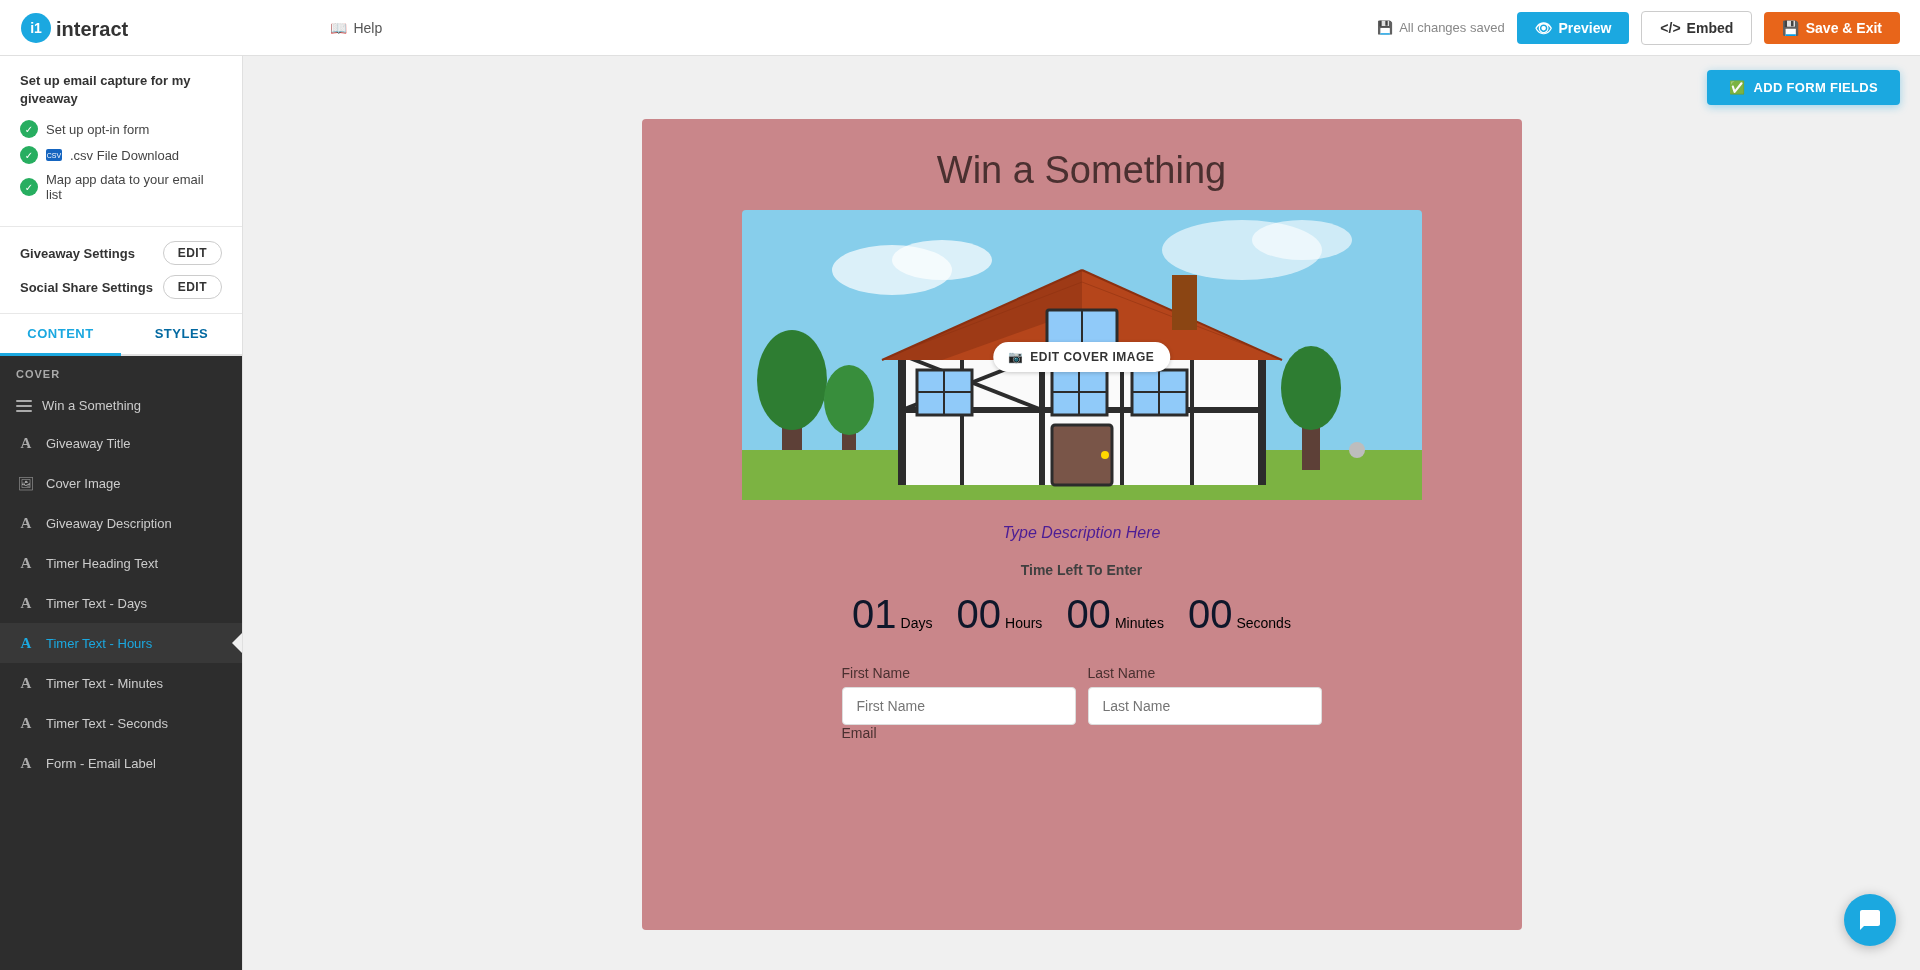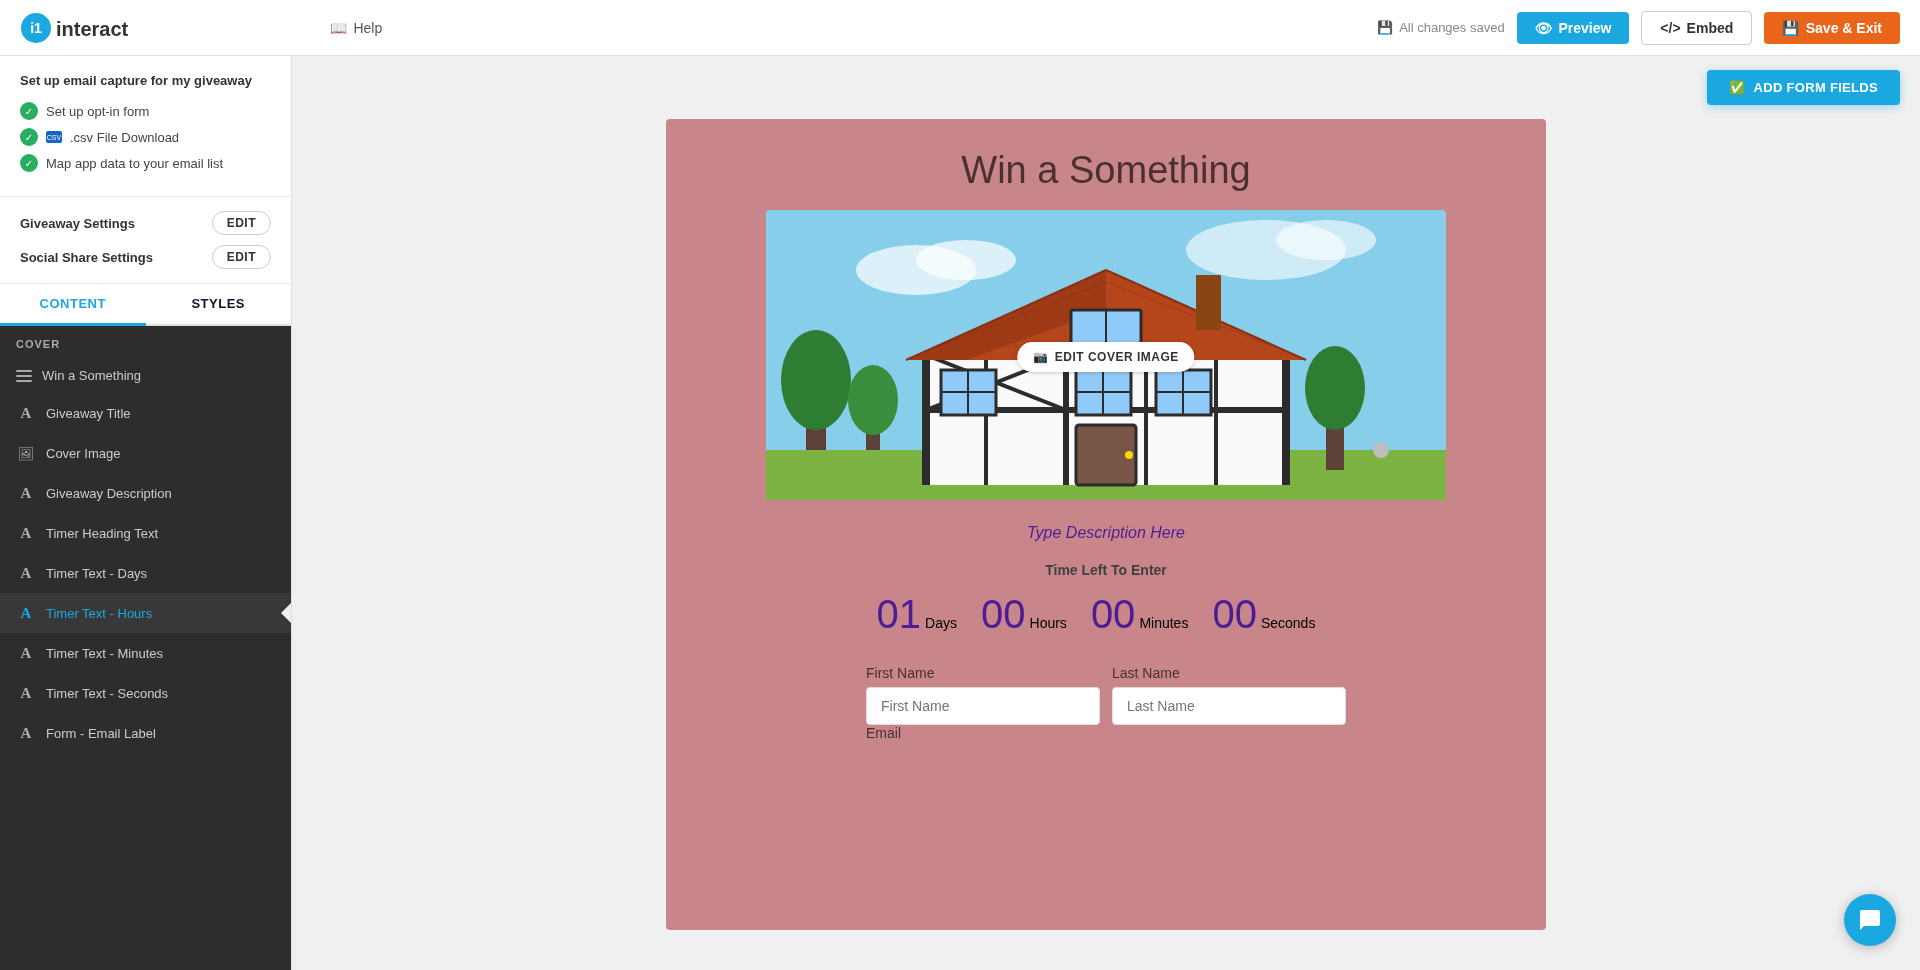--- a/index.html
+++ b/index.html
@@ -95,21 +95,21 @@
 
     
     .main-layout {
       display: flex;
       flex: 1;
       overflow: hidden;
     }
 
     
     .sidebar {
-      width: 292px;
+      width: 243px;
       background: #fff;
       border-right: 1px solid #e0e0e0;
       display: flex;
       flex-direction: column;
       flex-shrink: 0;
       overflow-y: auto;
     }
     .sidebar-top {
       padding: 16px 20px;
       border-bottom: 1px solid #e8e8e8;
@@ -185,21 +185,21 @@
     .sidebar-tabs {
       display: flex;
       border-bottom: 2px solid #e0e0e0;
     }
     .tab {
       flex: 1;
       text-align: center;
       padding: 12px 0;
       font-size: 13px;
       font-weight: 700;
-      color: #0f172a;
+      color: #0369a1;
       cursor: pointer;
       letter-spacing: 0.5px;
       border-bottom: 3px solid transparent;
       margin-bottom: -2px;
     }
     .tab.active {
       color: #1ba8e0;
       border-bottom-color: #1ba8e0;
     }
 
@@ -379,21 +379,21 @@
     .timer-row {
       display: flex;
       justify-content: center;
       align-items: baseline;
       gap: 4px;
       margin-bottom: 28px;
     }
     .timer-num {
       font-size: 40px;
       font-weight: 300;
-      color: #4c1d95;
+      color: #0f172a;
     }
     .timer-label {
       font-size: 14px;
       color: #000000;
       margin-right: 20px;
     }
     .form-section {
       max-width: 480px;
       margin: 0 auto;
     }

